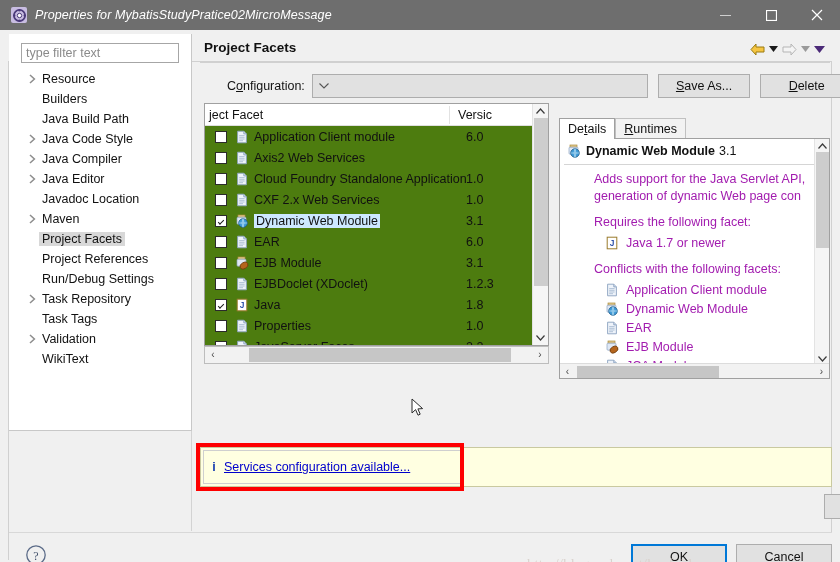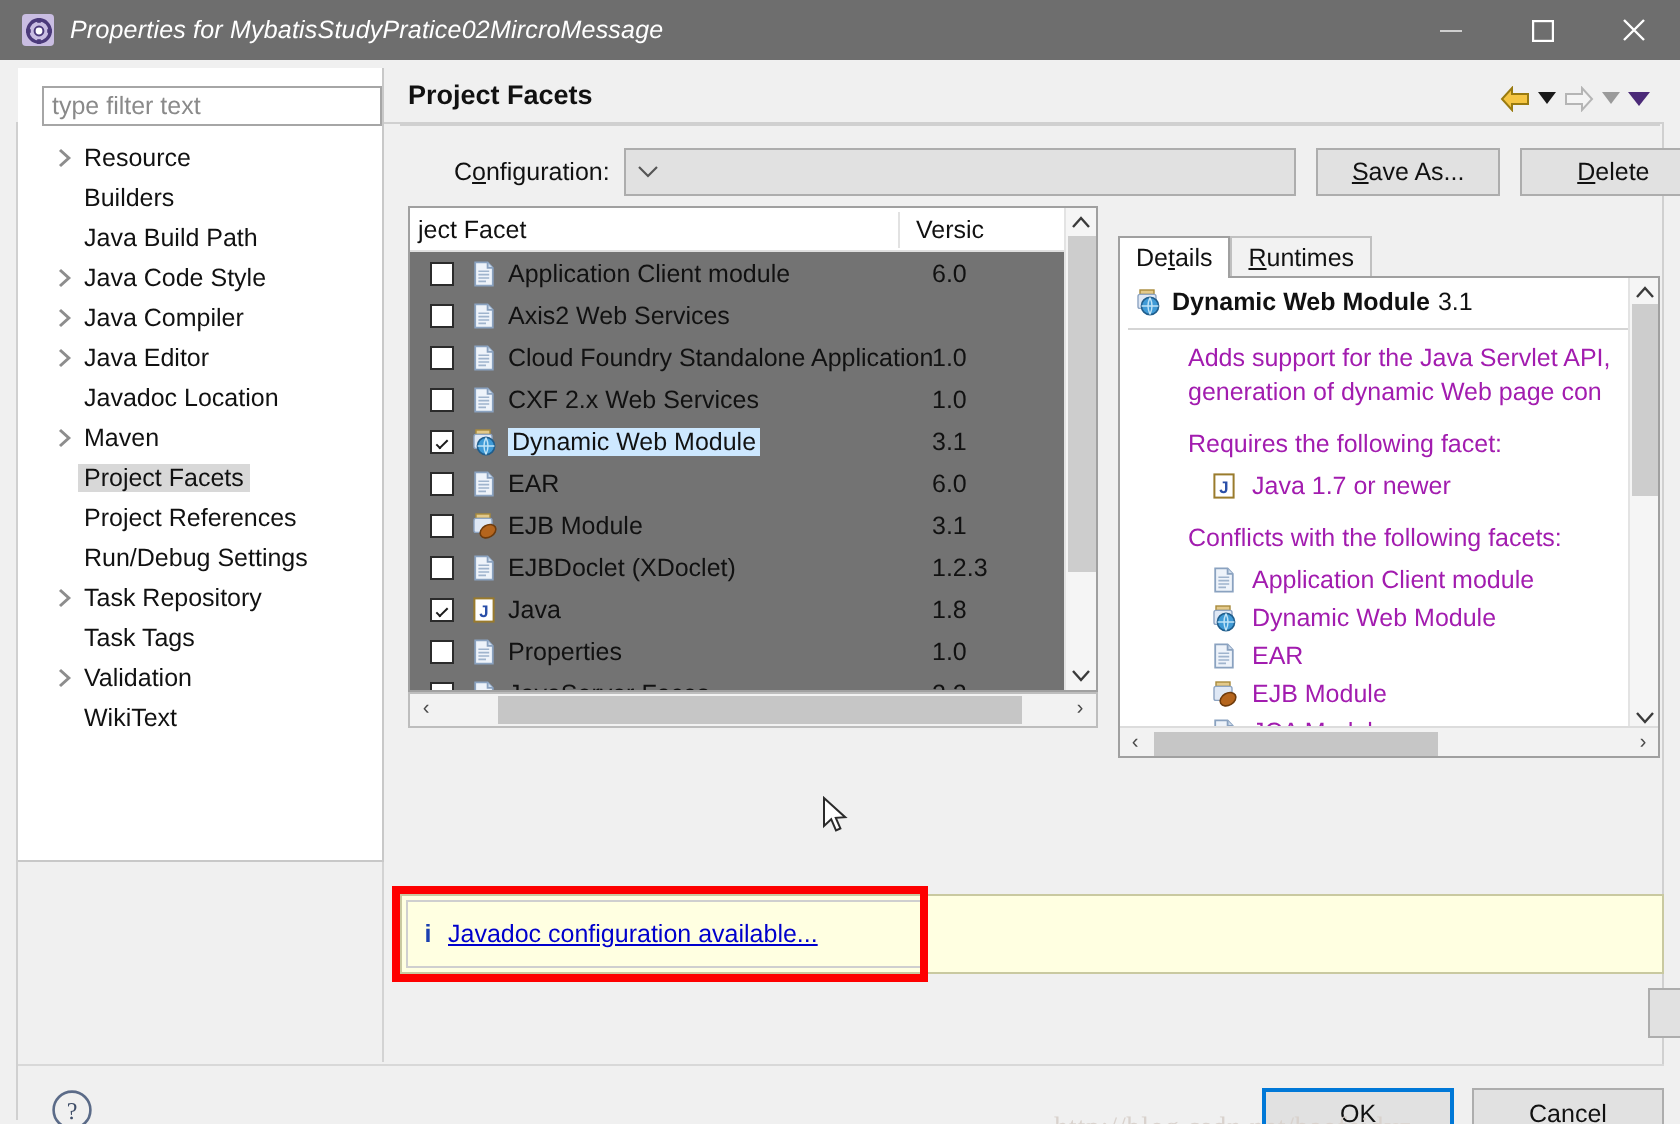--- a/index.html
+++ b/index.html
@@ -35,21 +35,21 @@
 
   
   .dlgbody{position:absolute;left:0;top:30px;width:840px;height:532px;background:#f0f0f0;}
 
   
   .leftcol{
     position:absolute;left:9px;top:4px;width:182px;height:396px;
     background:#ffffff;border:1px solid #c8c8c8;border-top:none;border-left:none;
   }
   .filterbox{
-    position:absolute;left:12px;top:9px;width:170px;height:20px;
+    position:absolute;left:12px;top:9px;width:158px;height:20px;
     background:#ffffff;border:1px solid #a6a6a6;box-sizing:border-box;
     display:flex;align-items:center;padding-left:4px;
     font-size:12.5px;color:#8a8a8a;
   }
   .tree{position:absolute;left:10px;top:35px;width:172px;}
   .tnode{
     height:20px;display:flex;align-items:center;
     padding-left:6px;font-size:12.5px;color:#111;white-space:nowrap;
   }
   .tarrow{
@@ -84,21 +84,21 @@
     display:flex;align-items:center;justify-content:center;
     font-size:12.5px;color:#111;
   }
   .btn u{text-decoration:underline;}
   .btn-saveas{width:96px;margin-left:10px;}
   .btn-delete{width:96px;margin-left:10px;}
 
   
   .facets{
     position:absolute;left:6px;top:73px;width:345px;height:243px;
-    background:#737373;border:1px solid #a0a0a0;box-sizing:border-box;overflow:hidden;
+    background:#4d7c0f;border:1px solid #a0a0a0;box-sizing:border-box;overflow:hidden;
   }
   .fhead{
     position:absolute;left:0;top:0;width:100%;height:22px;
     background:#ffffff;border-bottom:1px solid #dfdfdf;box-sizing:border-box;
     display:flex;align-items:center;font-size:12.5px;color:#111;
   }
   .fhead .c1{width:240px;padding-left:4px;white-space:nowrap;overflow:hidden;}
   .fhead .sep{width:1px;height:18px;background:#e2e2e2;}
   .fhead .c2{padding-left:8px;}
   .frows{position:absolute;left:0;top:22px;width:100%;}
@@ -690,21 +690,21 @@
 
       <div class="btnrow">
         <div class="btn btn-revert"></div>
 
       </div>
     </div>
 
     <div class="infobar">
       <div class="infoinner">
         <div class="infoicon">i</div>
-        <a class="infolink" href="#">Javadoc configuration available...</a>
+        <a class="infolink" href="#">Services configuration available...</a>
       </div>
     </div>
     <div class="redbox"></div>
 
     <div class="bottombar">
       <div class="helpicon">
         <svg width="22" height="22" viewBox="0 0 22 22">
           <circle cx="11" cy="11" r="9.2" fill="#f0f0f0" stroke="#5b6b88" stroke-width="1.3"></circle>
           <text x="11" y="15.5" font-family="Liberation Serif, serif" font-size="12" fill="#3e4d68" text-anchor="middle">?</text>
         </svg>

